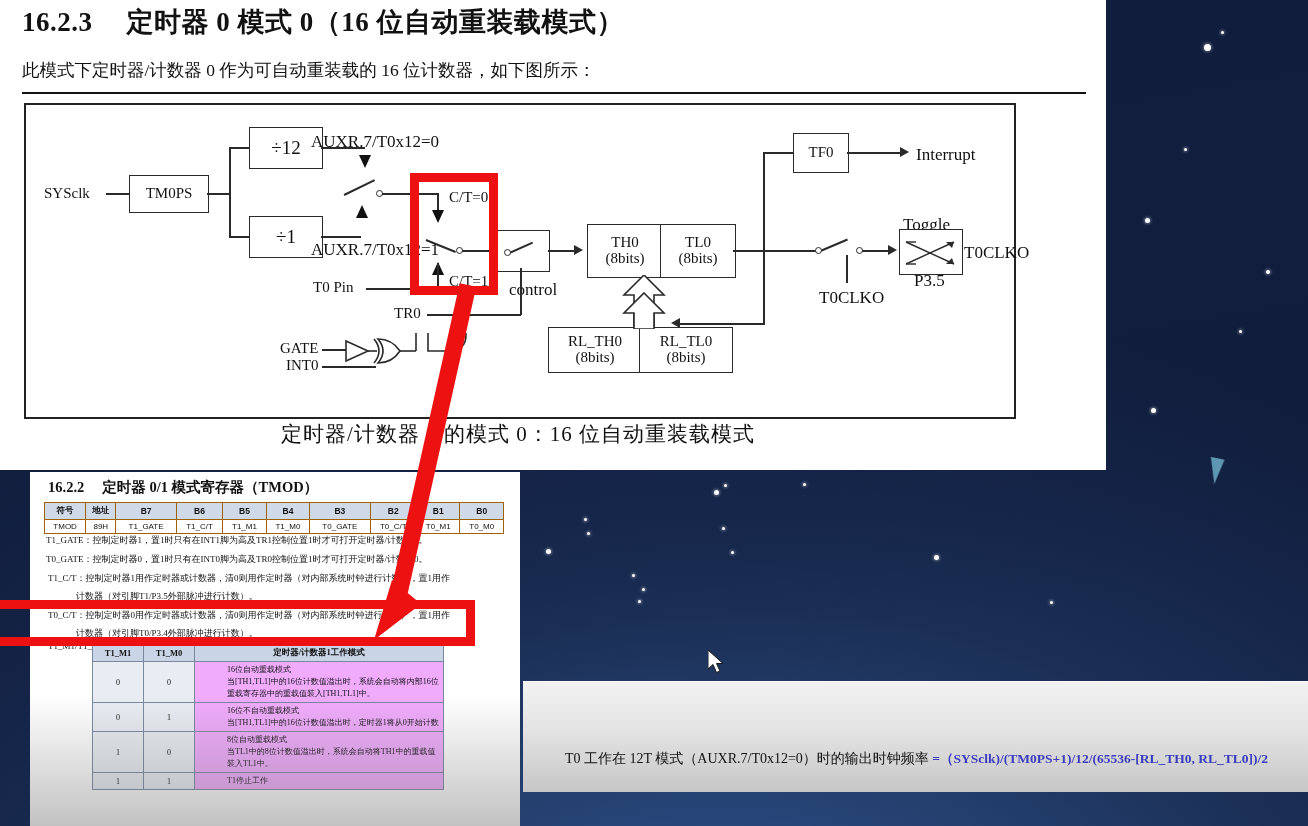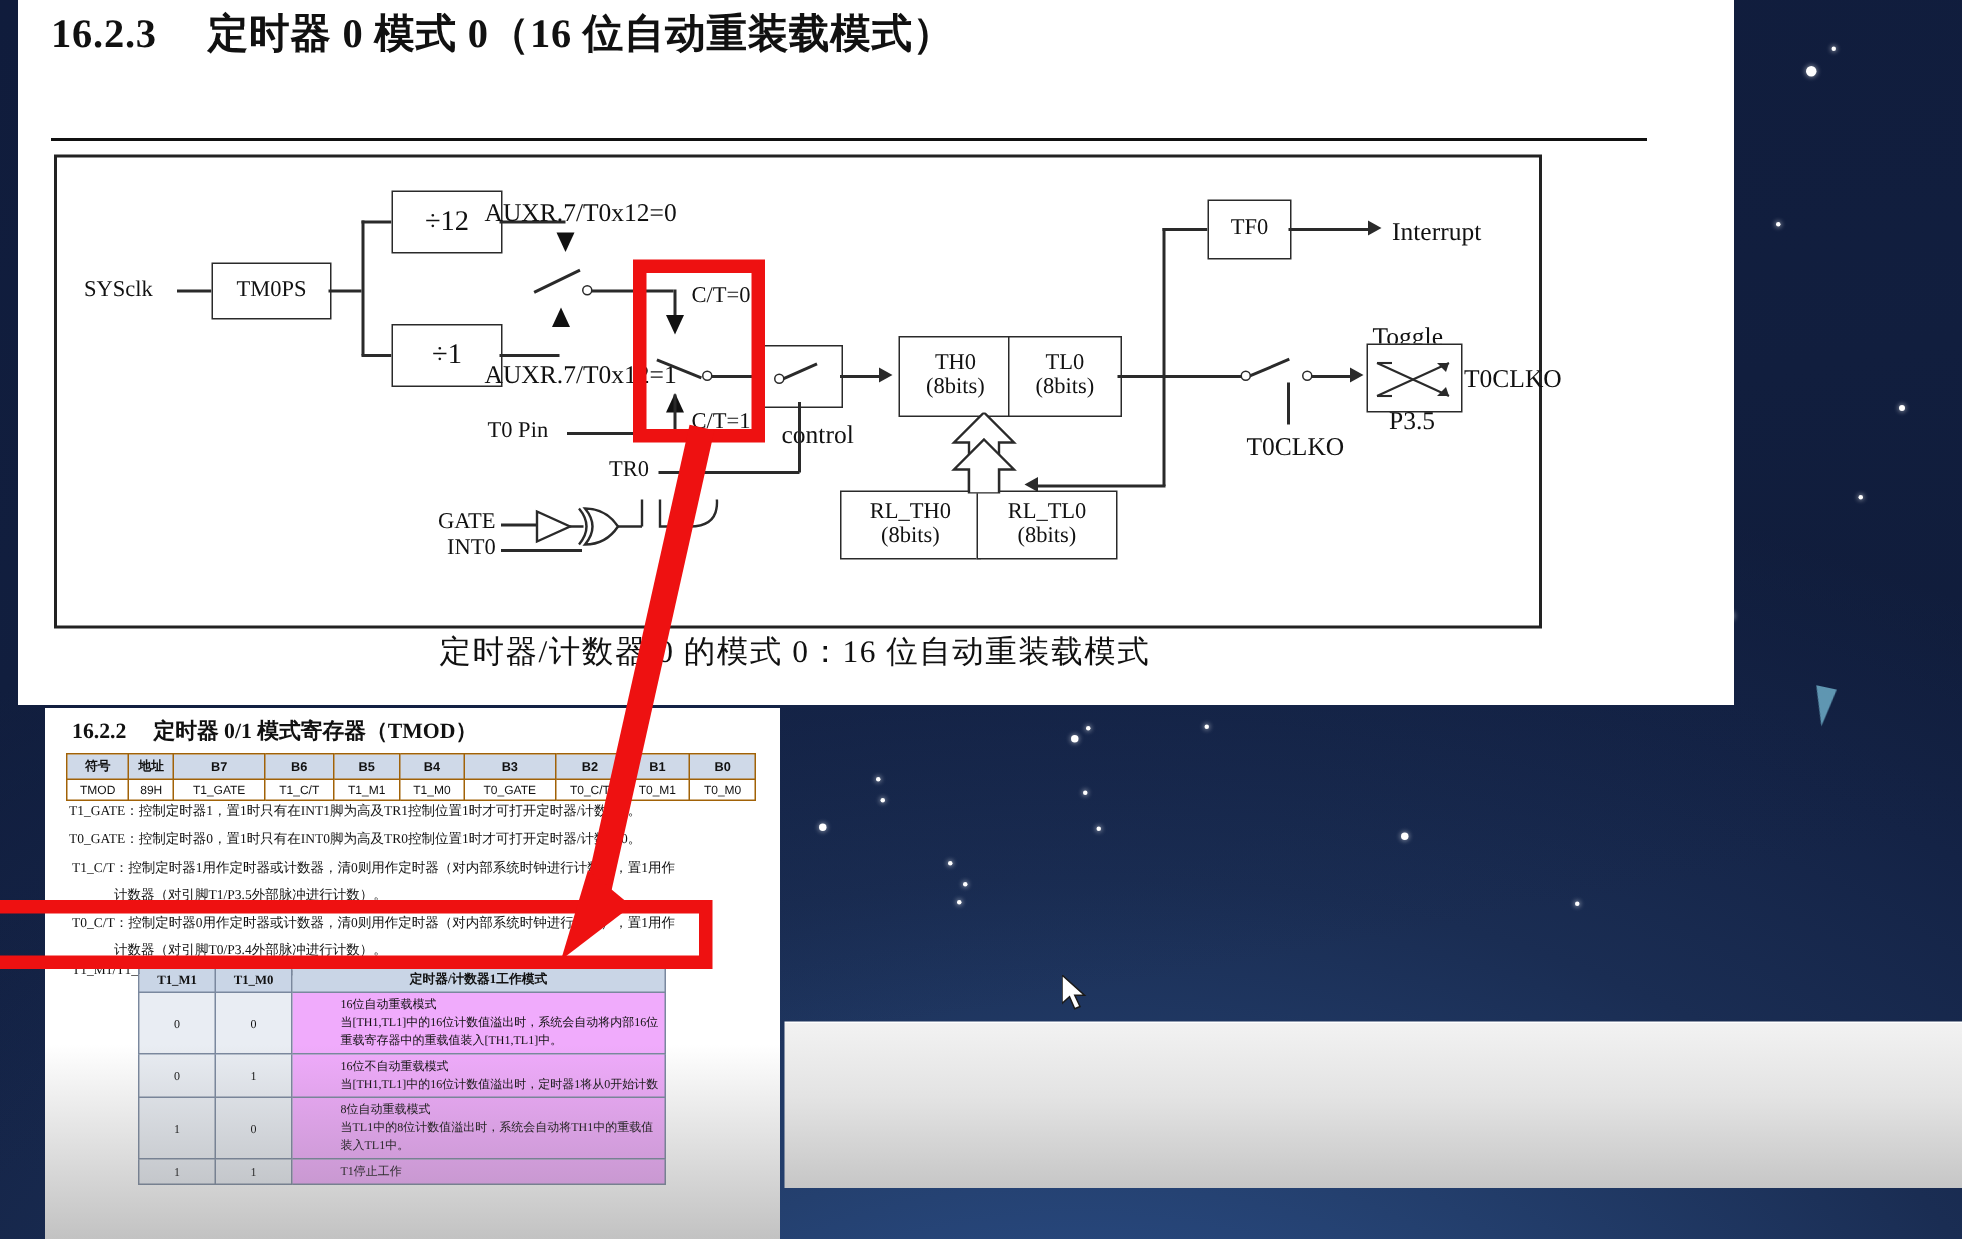--- a/index.html
+++ b/index.html
@@ -14,21 +14,21 @@
         radial-gradient(ellipse 1100px 700px at 55% 120%, #2e5596 0%, #24406f 32%, #1a2d53 58%, #142346 80%, #101c3a 100%);
   }
   #bg2{position:absolute;inset:0;
       background:linear-gradient(170deg, rgba(16,28,60,.95) 0%, rgba(18,32,66,.55) 40%, rgba(30,62,118,0) 75%);}
   .dot{position:absolute;border-radius:50%;background:#fff;box-shadow:0 0 3px 1px rgba(255,255,255,.35);}
   .teal{position:absolute;width:0;height:0;border-left:9px solid transparent;
         border-right:5px solid transparent;border-top:26px solid rgba(120,190,215,.75);
         transform:rotate(12deg);filter:blur(.4px);}
 
   
-  #slide-top{position:absolute;left:12px;top:0;width:1106px;height:470px;background:#fff;padding-left:38px;}
+  #slide-top{position:absolute;left:0;top:0;width:1106px;height:470px;background:#fff;}
   .hd{position:absolute;left:22px;top:4px;font-size:27px;font-weight:bold;letter-spacing:.5px;color:#111;white-space:nowrap;}
   .hd .num{margin-right:34px;}
   .sub{position:absolute;left:22px;top:58px;font-size:17.5px;color:#111;white-space:nowrap;}
 
   #diagram-box{position:absolute;left:24px;top:103px;width:988px;height:312px;
                border:2px solid #222;background:#fff;}
   #diag-caption{position:absolute;left:24px;top:420px;width:988px;text-align:center;
                 font-size:21px;color:#111;letter-spacing:1px;}
   #rule{position:absolute;left:22px;top:92px;width:1064px;height:2px;background:#111;}
 
@@ -116,20 +116,21 @@
 <div class="dot" style="left:642px;top:588px;width:3px;height:3px;"></div>
 <div class="dot" style="left:638px;top:600px;width:3px;height:3px;"></div>
 <div class="dot" style="left:1050px;top:601px;width:3px;height:3px;"></div>
 <div class="teal" style="left:1208px;top:458px;"></div>
 
 <div id="slide-top">
 
   <div class="hd">
     <span class="num">16.2.3</span><span>定时器 0 模式 0（16 位自动重装载模式）</span>
   </div>
+  <div class="sub">此模式下定时器/计数器 0 作为可自动重装载的 16 位计数器，如下图所示：</div>
   <div id="rule"></div>
 
   <div id="diagram-box">
 
     <div class="lbl big" style="left:18px;top:80px;">SYSclk</div>
     <div class="ln lnh" style="left:80px;top:88px;width:23px;"></div>
     <div class="bx" style="left:103px;top:70px;width:78px;height:36px;">
         <span>TM0PS</span>
       </div>
     <div class="ln lnh" style="left:181px;top:88px;width:22px;"></div>
@@ -346,19 +347,23 @@
 </div>
 
 <div class="redbox" style="left:-10px;top:600px;width:485px;height:46px;"></div>
 
 <svg id="red-arrow" viewBox="0 0 1308 826">
   <path d="M468,285 L398,598" stroke="#ee1111" stroke-width="17" stroke-linecap="butt"></path>
   <polygon points="374,640 392,580 421,604" fill="#ee1111"></polygon>
 </svg>
 
 <div id="formula">
+  <div class="l2">
+    <span>T0 工作在 12T 模式（AUXR.7/T0x12=0）时的输出时钟频率</span>
+    <span class="eq">=（SYSclk)/(TM0PS+1)/12/(65536-[RL_TH0, RL_TL0])/2</span>
+  </div>
 </div>
 
 <div id="cursor">
   <svg width="20" height="26" viewBox="0 0 20 26">
     <polygon points="0,0 0,19 5,14.5 8.5,22.5 12,21 8.5,13.5 15,13.5" fill="#ffffff" stroke="#1a1a1a" stroke-width="1"></polygon>
   </svg>
 </div>
 
 </body></html>

